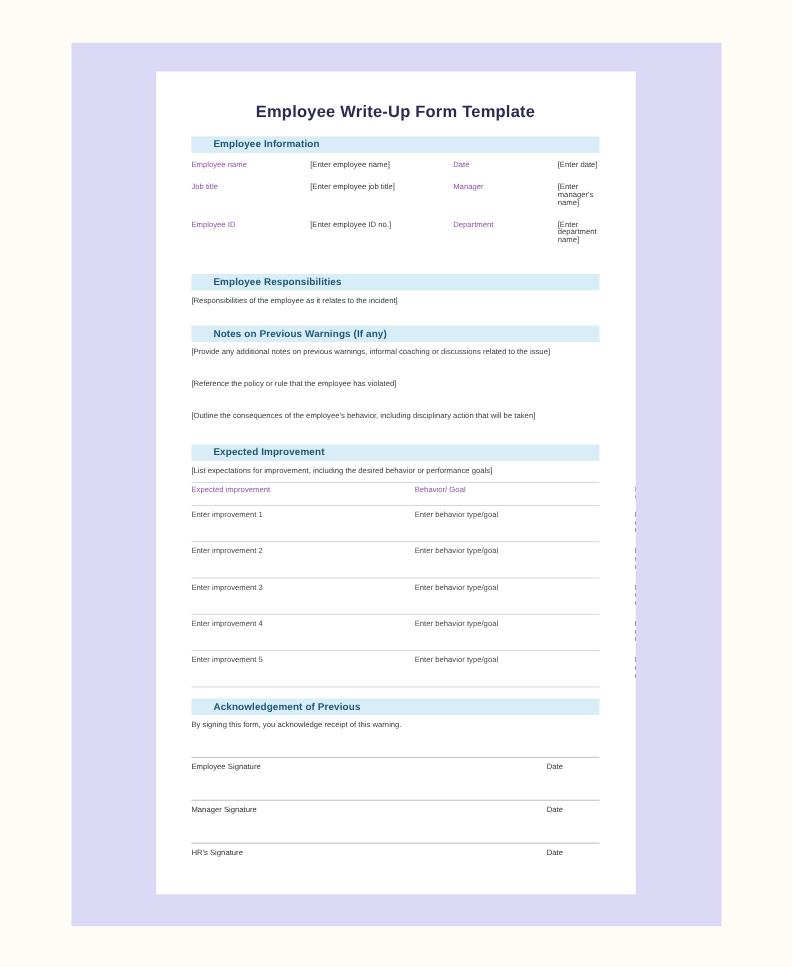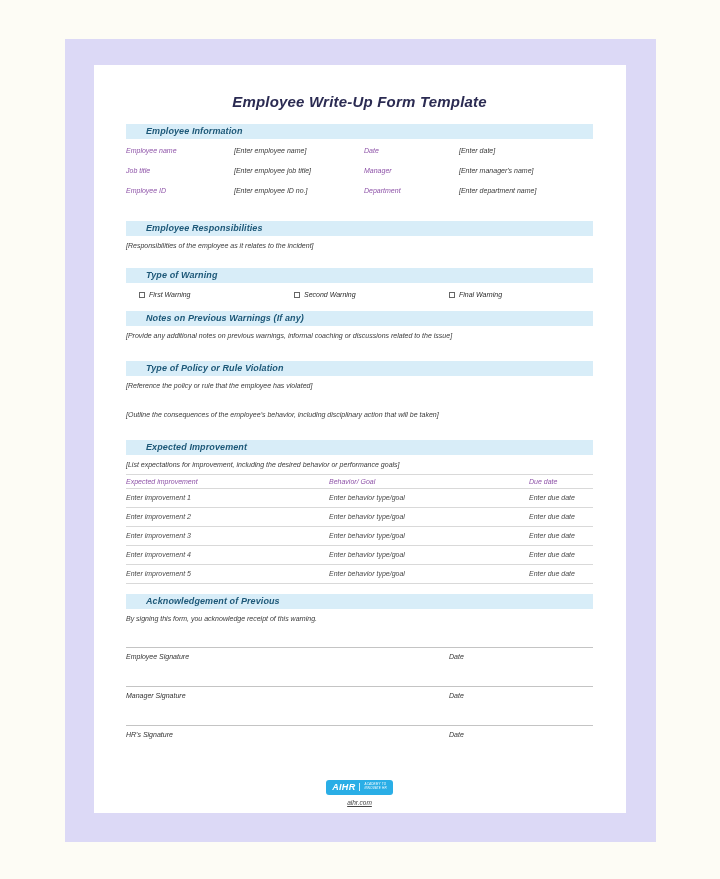--- a/index.html
+++ b/index.html
@@ -10,27 +10,26 @@
   }
   body { height: 879px; overflow: hidden; }
 
   .lavender-mat {
     width: 591px;
     margin: 39px auto 0 auto;
     background: #dcd9f6;
     padding: 26px 0 29px 0;
   }
   .page {
-    width: 532px;
+    width: 436px;
     height: 748px;
     margin: 0 auto;
     background: #ffffff;
     padding: 28px 33px 10px 32px;
     overflow: hidden;
-    font-style: italic;
   }
 
   .doc-title {
     text-align: center;
     font-size: 15px;
     font-weight: bold;
     color: #2b2b52;
     letter-spacing: 0.2px;
     margin-bottom: 14px;
   }
@@ -177,45 +176,27 @@
           <span class="info-value">[Enter department name]</span>
         </div>
       </div>
     </div>
 
     <div class="sec sec-resp">
       <div class="section-bar">Employee Responsibilities</div>
       <div class="section-note">[Responsibilities of the employee as it relates to the incident]</div>
     </div>
 
-    <div class="sec sec-warn">
-      <div class="section-bar">Type of Warning</div>
-      <div class="checkbox-row">
-        <span class="checkbox-item">
-          <span class="checkbox-box"></span>
-          <span>First Warning</span>
-        </span>
-        <span class="checkbox-item">
-          <span class="checkbox-box"></span>
-          <span>Second Warning</span>
-        </span>
-        <span class="checkbox-item">
-          <span class="checkbox-box"></span>
-          <span>Final Warning</span>
-        </span>
-      </div>
-    </div>
 
     <div class="sec sec-notes">
       <div class="section-bar">Notes on Previous Warnings (If any)</div>
       <div class="section-note">[Provide any additional notes on previous warnings, informal coaching or discussions related to the issue]</div>
     </div>
 
     <div class="sec sec-policy">
-      <div class="section-bar">Type of Policy or Rule Violation</div>
       <div class="section-note">[Reference the policy or rule that the employee has violated]</div>
     </div>
 
     <div class="sec sec-conseq">
       <div class="section-note">[Outline the consequences of the employee's behavior, including disciplinary action that will be taken]</div>
     </div>
 
     <div class="sec sec-improve">
       <div class="section-bar">Expected Improvement</div>
       <div class="section-note">[List expectations for improvement, including the desired behavior or performance goals]</div>

